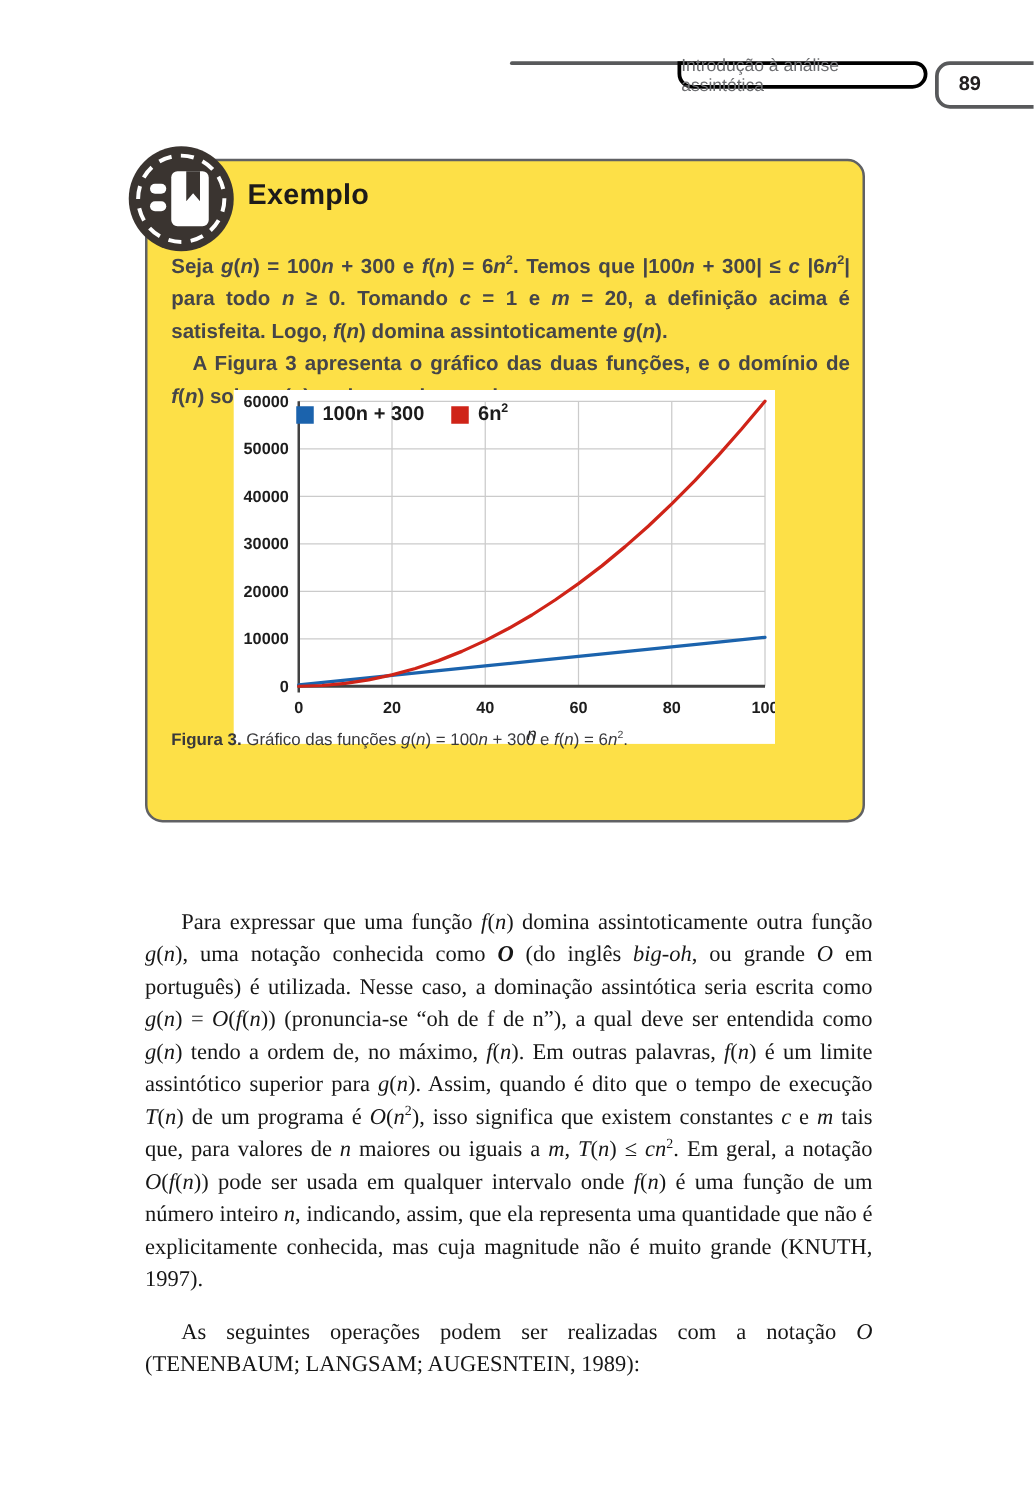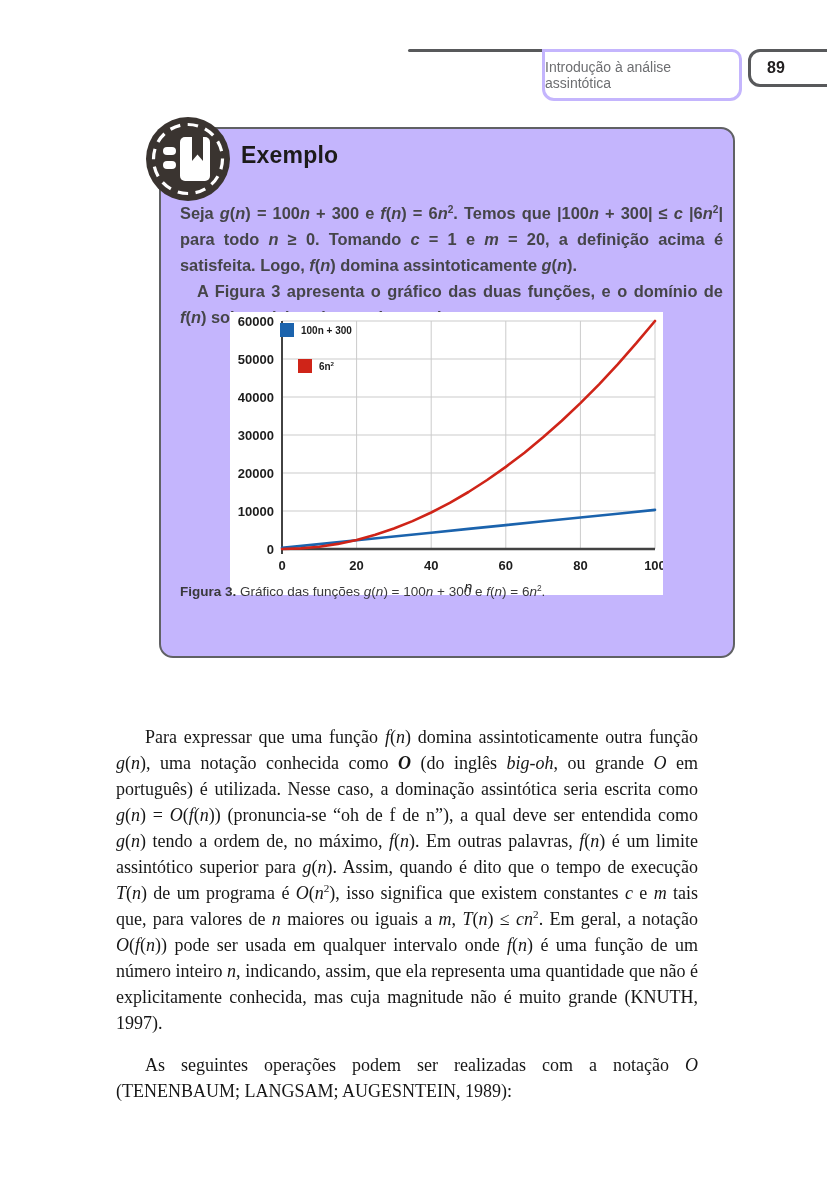--- a/index.html
+++ b/index.html
@@ -2,39 +2,39 @@
 <html><head>
 <meta charset="utf-8">
 <style>
   html,body{margin:0;padding:0;background:#ffffff;}
   #page{position:relative;width:827px;height:1200px;background:#ffffff;overflow:hidden;
         font-family:"Liberation Sans","DejaVu Sans",sans-serif;}
   sup{font-size:0.62em;line-height:0;}
 
   
   .header-rule{position:absolute;left:408px;top:49px;width:140px;height:3px;background:#58595b;border-radius:2px;}
-  .header-title-pill{position:absolute;left:542px;top:49px;width:200px;height:52px;box-sizing:border-box;
-        border:3px solid #c4b5fd;border-radius:0 10px 12px 12px;display:flex;align-items:center;justify-content:center;
+  .header-title-pill{position:absolute;left:542px;top:49px;width:200px;height:22px;box-sizing:border-box;
+        border:3px solid #000000;border-radius:0 10px 12px 12px;display:flex;align-items:center;justify-content:center;
         font-size:14px;color:#6d6e71;background:#ffffff;}
   .header-page-pill{position:absolute;left:748px;top:49px;width:95px;height:38px;box-sizing:border-box;
         border:3px solid #58595b;border-radius:12px 0 0 12px;display:flex;align-items:center;padding-left:16px;
         font-size:16px;font-weight:bold;color:#232021;background:#ffffff;}
 
   
   .example-box{position:absolute;left:116px;top:127px;width:576px;height:531px;box-sizing:border-box;
-        background:#c4b5fd;border:2.5px solid #606164;border-radius:14px;margin-left:43px;}
+        background:#fde047;border:2.5px solid #606164;border-radius:14px;}
   .example-title{position:absolute;left:80px;top:13px;font-size:23px;font-weight:bold;color:#1d1b1a;letter-spacing:.2px;}
   .example-text{position:absolute;left:19px;top:71px;width:543px;font-size:16.4px;line-height:26px;color:#454549;text-align:justify;}
   .example-text p{margin:0;font-weight:bold;}
   .example-text p.indent{text-indent:17px;}
   .example-icon{position:absolute;left:-17px;top:-14px;width:88px;height:88px;}
 
   .chart-wrap{position:absolute;left:69px;top:183px;width:433px;height:283px;background:#ffffff;}
   .chart-legend{position:absolute;left:50px;top:11px;display:flex;align-items:center;gap:22px;
-        font-size:10px;font-weight:700;color:#1b1b1b;flex-direction:column;}
+        font-size:16px;font-weight:700;color:#1b1b1b;}
   .legend-item{display:flex;align-items:center;gap:7px;}
   .legend-swatch{width:14px;height:14px;display:inline-block;}
 
   .fig-caption{position:absolute;left:19px;top:455px;width:540px;font-size:13.5px;color:#39393b;}
   .fig-source{position:absolute;left:19px;top:495px;width:540px;font-size:12.5px;color:#54555a;}
 
   
   .body-text{position:absolute;left:100px;top:708px;width:614px;
         font-family:"Liberation Serif","DejaVu Serif",serif;font-size:18px;line-height:26px;color:#161616;text-align:justify;}
   .body-text p{margin:16px;text-indent:29px;}

